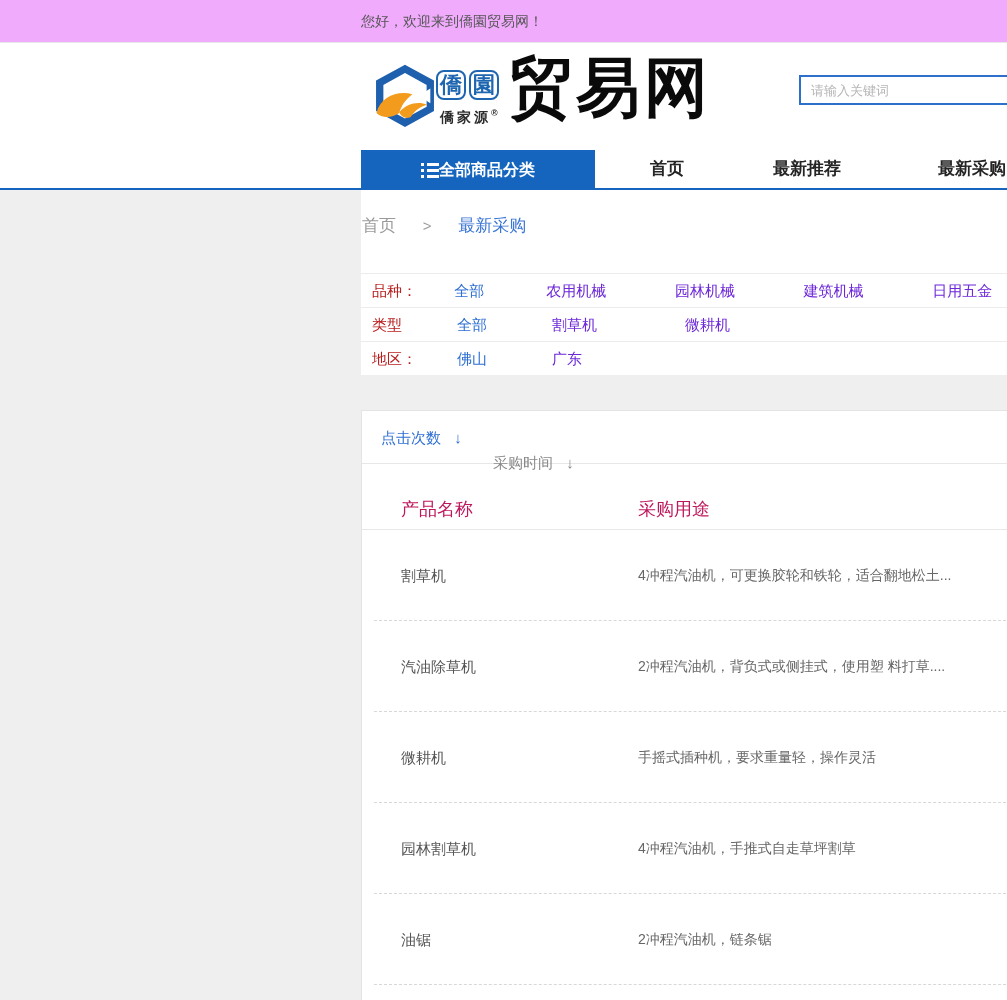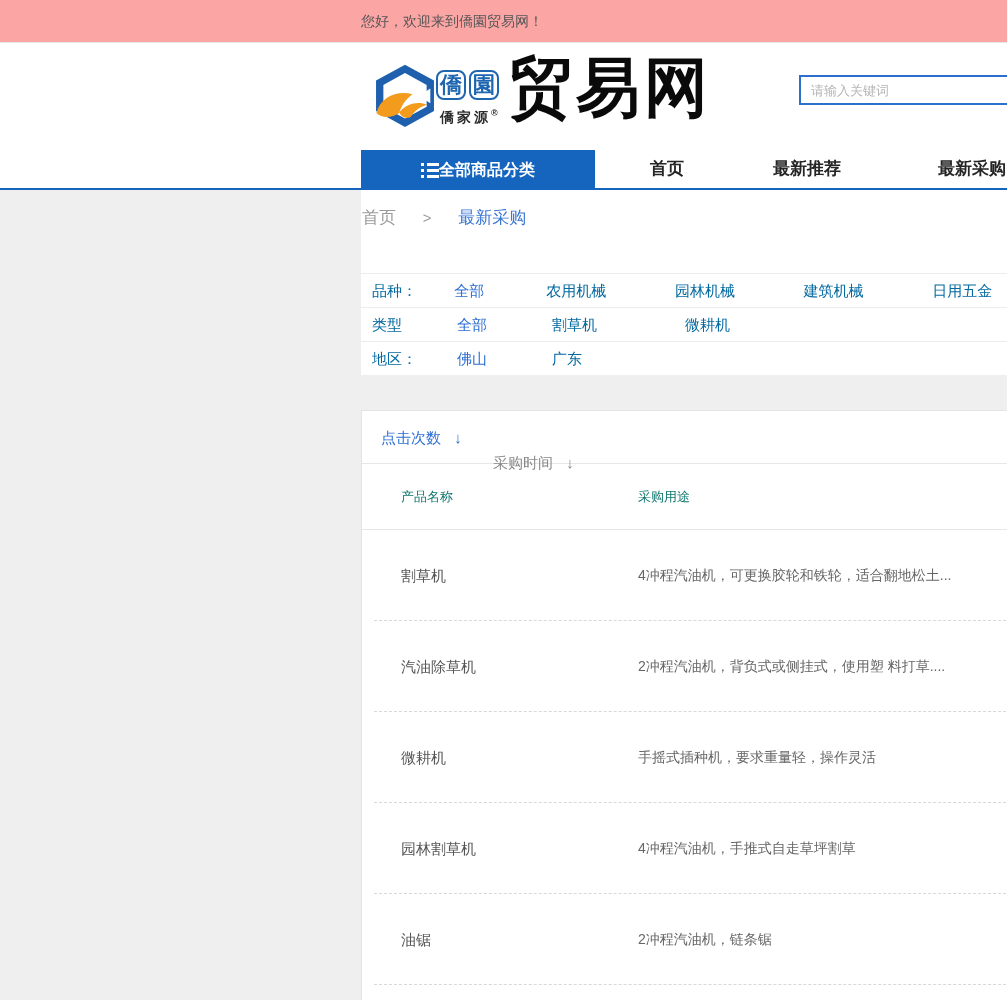--- a/index.html
+++ b/index.html
@@ -2,21 +2,21 @@
 <html><head>
 <meta charset="utf-8">
 <style>
   * { margin:0; padding:0; box-sizing:border-box; }
   html,body { width:1007px; height:1000px; overflow:hidden; background:#fff;
               font-family:"Liberation Sans","DejaVu Sans",sans-serif; }
   #page { position:relative; width:1007px; height:1000px; background:#fff; }
 
   
   .topbar { position:absolute; left:0; top:0; width:1007px; height:43px;
-            background:#fca5a5; border-bottom:1px solid #e7e7e7; }
+            background:#f0abfc; border-bottom:1px solid #e7e7e7; }
   .topbar .welcome { position:absolute; left:361px; top:0; line-height:43px;
                      font-size:14px; color:#555; }
 
   
   .header { position:absolute; left:0; top:44px; width:1007px; height:106px; background:#fff;margin-left:16px; }
   .logo { position:absolute; left:358px; top:18px; width:135px; height:72px; cursor:pointer; }
   .logo-mark { position:absolute; left:0; top:0; }
   .logo-text { position:absolute; left:62px; top:8px; }
   .mark-char { display:inline-block; border:2px solid #1f66b0; border-radius:8px;
                color:#1f66b0; font-weight:bold; font-size:22px; line-height:26px;
@@ -43,46 +43,46 @@
               font-weight:bold; color:#252525; cursor:pointer; white-space:nowrap; }
   .nav-item.n0 { left:650px; }
   .nav-item.n1 { left:773px; }
   .nav-item.n2 { left:938px; }
 
   
   .page-bg { position:absolute; left:0; top:190px; width:1007px; height:810px; background:#efefef; }
 
   
   .block-a { position:absolute; left:361px; top:190px; width:700px; height:185px; background:#fff; }
-  .breadcrumb { position:absolute; left:1px; top:14px; height:28px; line-height:28px; font-size:17px; }
+  .breadcrumb { position:absolute; left:1px; top:22px; height:28px; line-height:28px; font-size:17px; }
   .bc-home { color:#9a9a9a; cursor:pointer; }
   .bc-sep { color:#9a9a9a; margin:0 22px; font-size:15px; }
   .bc-current { color:#3a76d4; cursor:pointer; }
 
   .filter-table { position:absolute; left:0; top:83px; width:700px; }
   .frow { position:relative; height:34px; line-height:33px; border-top:1px solid #ececec;
           font-size:15px; white-space:nowrap; display:flex; }
-  .flabel { display:inline-block; width:96px; padding-left:11px; color:#0369a1; }
-  .fopt { display:inline-block; width:133px; color:#0369a1; cursor:pointer; }
+  .flabel { display:inline-block; width:96px; padding-left:11px; color:#b91c1c; }
+  .fopt { display:inline-block; width:133px; color:#6d28d9; cursor:pointer; }
   .fopt.first { width:95px; }
   .fopt.active { color:#2e6fd3; }
 
   
   .panel { position:absolute; left:361px; top:410px; width:700px; height:620px;
            background:#fff; border:1px solid #e4e4e4; }
   .sortbar { position:relative; height:53px; border-bottom:1px solid #e7e7e7; }
   .sort-opt { position:absolute; top:0; height:66px; line-height:53px; font-size:15px;
               cursor:pointer; color:#888; }
   .sort-opt .arrow { margin-left:9px; font-size:15px; }
   .sort-opt.active { color:#2e6fd3; }
   .sort-opt.s0 { left:19px; }
   .sort-opt.s1 { left:131px;margin-top:25px; }
 
   .thead { position:relative; height:66px; border-bottom:1px solid #e7e7e7; }
-  .thead .col { position:absolute; top:0; line-height:66px; font-size:13px; color:#0f766e; }
+  .thead .col { position:absolute; top:12px; line-height:66px; font-size:18px; color:#be185d; }
   .col.c0 { left:39px; }
   .col.c1 { left:276px; }
 
   .trow { position:relative; height:91px; margin:0 14px 0 12px;
           border-bottom:1px dashed #d8d8d8; cursor:pointer; }
   .trow .cell { position:absolute; top:0; line-height:91px; white-space:nowrap; }
   .cell.name    { left:27px;  font-size:15px; color:#555; }
   .cell.purpose { left:264px; font-size:14px; color:#666; }
 </style>
 </head>

